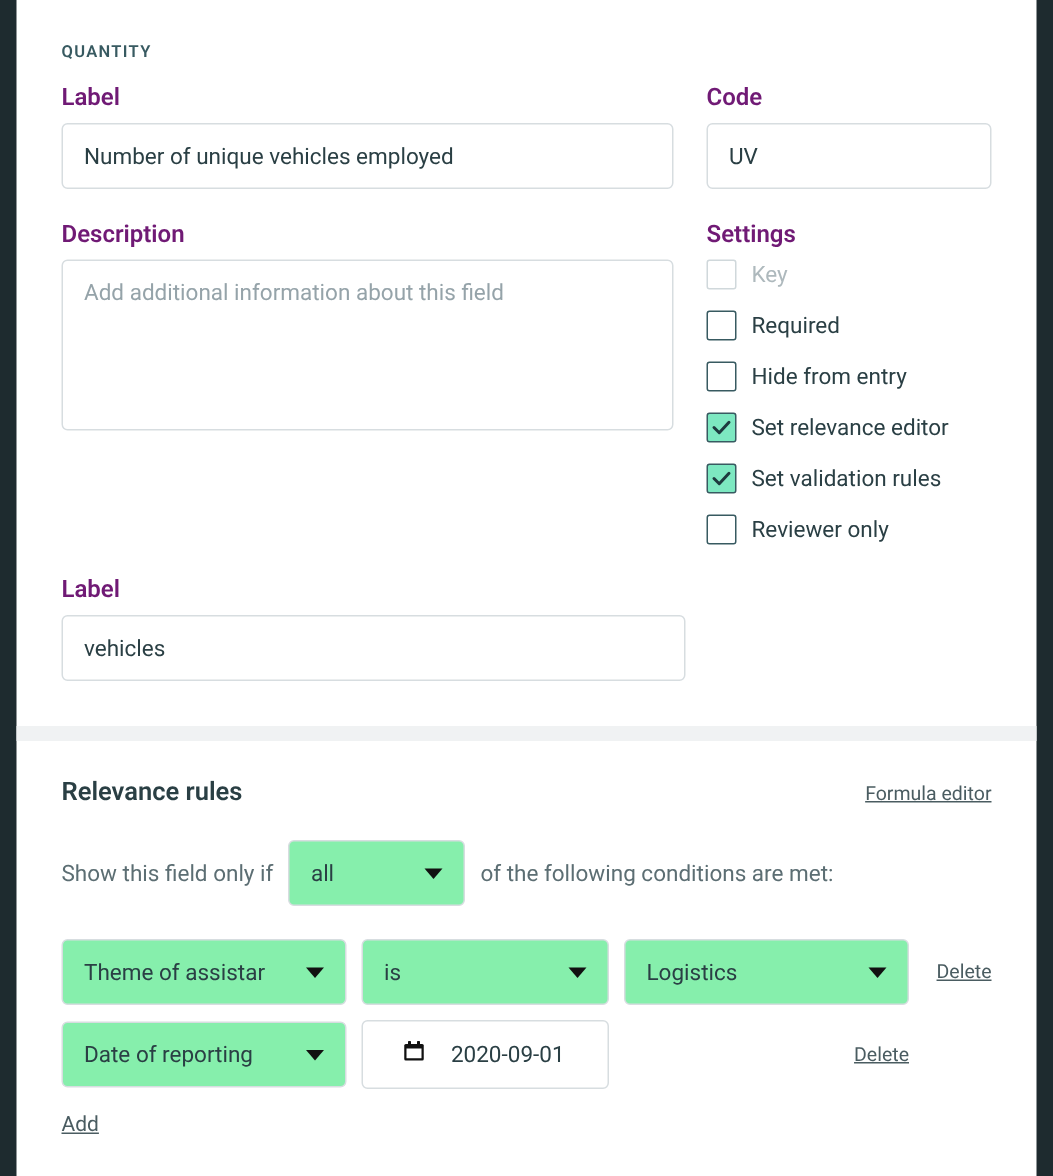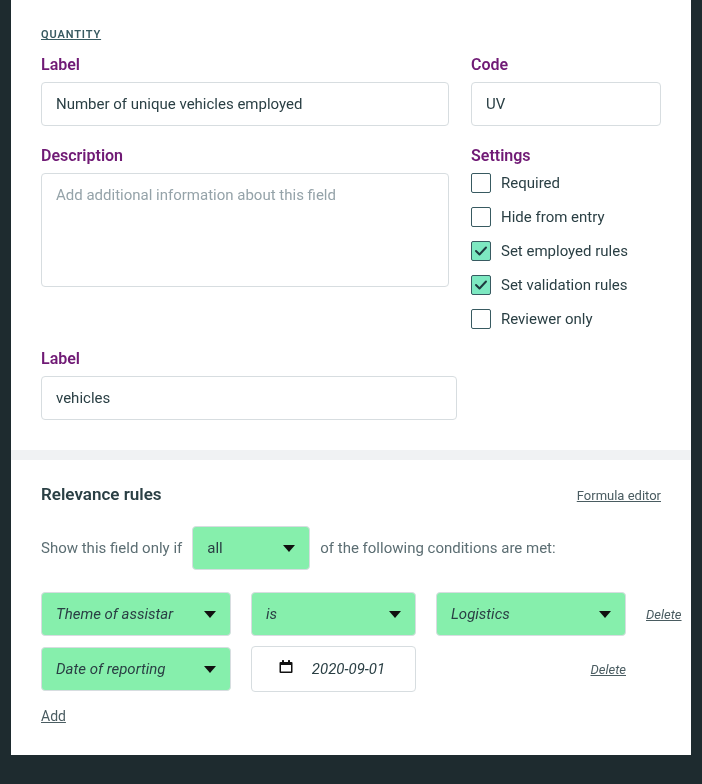--- a/index.html
+++ b/index.html
@@ -17,21 +17,20 @@
   }
   .section-top {
     padding: 28px 30px 30px 30px;
   }
   .eyebrow {
     font-size: 11px;
     letter-spacing: 0.08em;
     color: #385a61;
     font-weight: 600;
     margin-bottom: 14px;
-    text-decoration: underline;
   }
   .row {
     display: flex;
     gap: 22px;
   }
   .col-left { flex: 1; }
   .col-code { width: 190px; }
   .col-settings { width: 190px; }
   .field-label {
     font-size: 16px;
@@ -129,23 +128,22 @@
     border-left: 6px solid transparent;
     border-right: 6px solid transparent;
     border-top: 7px solid #111;
     flex-shrink: 0;
   }
   .sentence .select-box { width: 118px; }
 
   .cond-grid {
     display: grid;
     grid-template-columns: 190px 165px 190px auto;
-    gap: 10px 20px;
-    align-items: center;
-    font-style: italic;
+    gap: 10px 10px;
+    align-items: center;
   }
   .delete-link {
     font-size: 13px;
     color: #4a5c61;
     text-decoration: underline;
     cursor: pointer;
     justify-self: end;
   }
   .date-box {
     border: 1px solid #d7dde0;
@@ -189,35 +187,39 @@
     </div>
 
     <div class="row" style="margin-top:20px;">
       <div class="col-left">
         <label class="field-label">Description</label>
         <textarea class="text-input" placeholder="Add additional information about this field" style=""></textarea>
       </div>
       <div class="col-settings">
         <label class="field-label">Settings</label>
         <div class="settings-list" id="settings-list">
+            <div class="chk-row disabled">
+              <div class="chk disabled"></div>
+              <span>Key</span>
+            </div>
             <div class="chk-row">
               <div class="chk"></div>
               <span>Required</span>
             </div>
             <div class="chk-row">
               <div class="chk"></div>
               <span>Hide from entry</span>
             </div>
             <div class="chk-row">
               <div class="chk checked">
                 <svg width="14" height="14" viewBox="0 0 14 14">
                   <path d="M2 7 L5.5 10.5 L12 3.5" stroke="#1e3a3f" stroke-width="2" fill="none" stroke-linecap="round" stroke-linejoin="round"></path>
                 </svg>
               </div>
-              <span>Set employed rules</span>
+              <span>Set relevance editor</span>
             </div>
             <div class="chk-row">
               <div class="chk checked">
                 <svg width="14" height="14" viewBox="0 0 14 14">
                   <path d="M2 7 L5.5 10.5 L12 3.5" stroke="#1e3a3f" stroke-width="2" fill="none" stroke-linecap="round" stroke-linejoin="round"></path>
                 </svg>
               </div>
               <span>Set validation rules</span>
             </div>
             <div class="chk-row">

